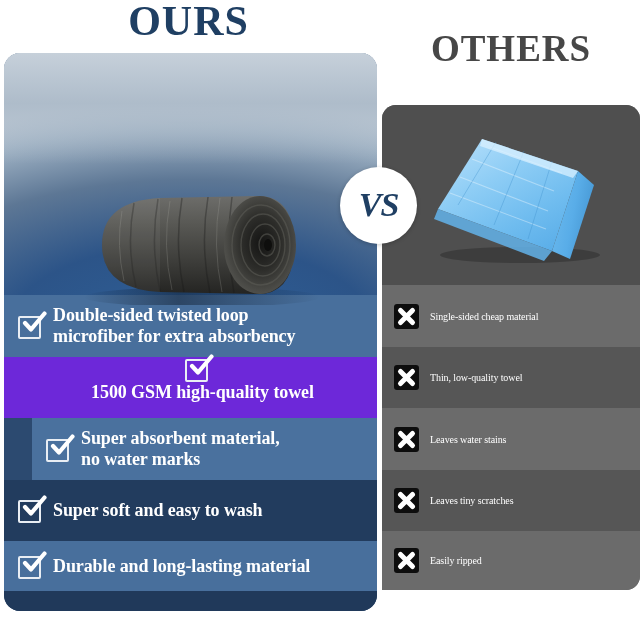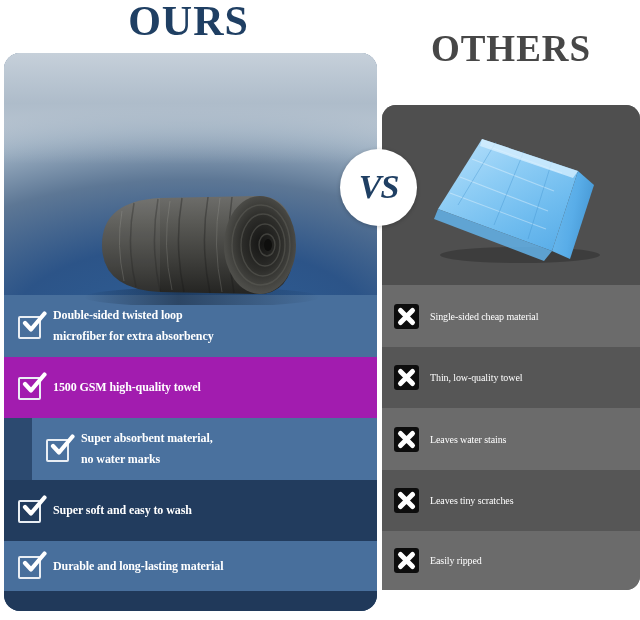--- a/index.html
+++ b/index.html
@@ -83,28 +83,28 @@
     left: 0; top: 242px;
     width: 100%;
     height: 316px;
   }
   .row-ours {
     position: relative;
     display: flex;
     align-items: center;
     padding-left: 14px;
     color: #ffffff;
-    font-size: 12px;
+    font-size: 18px;
     font-weight: 700;
     line-height: 21px;
     letter-spacing: -0.1px;
   }
   .row-ours.light  { background: #486f9c; }
   .row-ours.light2 { background: #4a719e; margin-left: 28px; }
-  .row-ours.dark   { background: #a21caf; }
+  .row-ours.dark   { background: #6d28d9; flex-direction: column; }
   .row-ours.dark2  { background: #223c5e; }
   .row-ours-text { padding-left: 10px; }
 
   .ours-footer {
     background: #20395a;
     height: 100%;
   }
 
   
   .chk {
@@ -173,21 +173,21 @@
     position: relative;
     flex: 0 0 auto;
     width: 25px; height: 25px;
     background: #0d0d0d;
     border-radius: 3px;
   }
 
   
   .vs-badge {
     position: absolute;
-    left: 340px; top: 149px;
+    left: 340px; top: 167px;
     width: 77px; height: 77px;
     border-radius: 50%;
     background: #ffffff;
     display: flex;
     align-items: center;
     justify-content: center;
     z-index: 12;
     box-shadow: 0 1px 4px rgba(0,0,0,0.22);
   }
   .vs-text {

